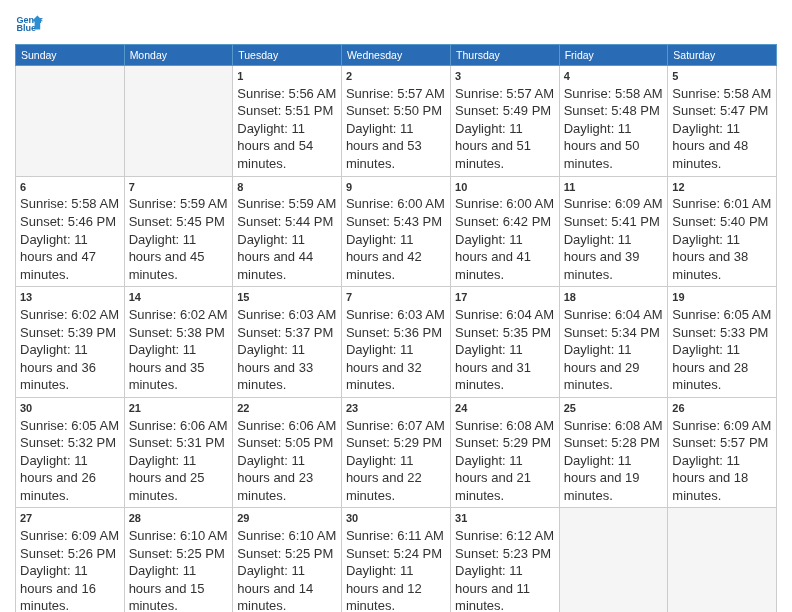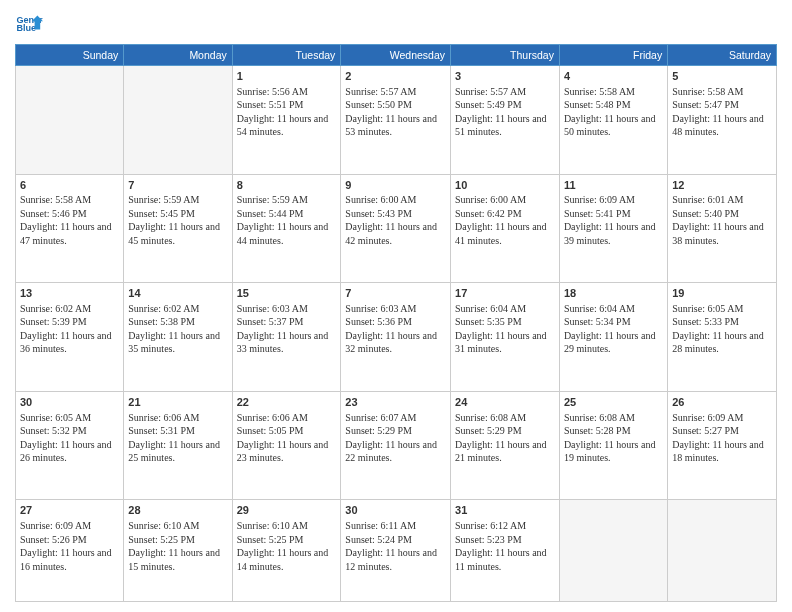--- a/index.html
+++ b/index.html
@@ -47,21 +47,21 @@
     }
     .calendar {
       flex: 1;
       border-collapse: collapse;
       width: 100%;
       font-size: 9.5px;
     }
     .calendar th {
       background: #2a6bb5;
       color: #fff;
-      text-align: right;
+      text-align: left;
       padding: 4px 5px;
       font-size: 10.5px;
       font-weight: normal;
       border: 1px solid #5599cc;
     }
     .calendar td {
       border: 1px solid #ccc;
       vertical-align: top;
       padding: 3px 4px;
       width: 113px;
@@ -72,24 +72,23 @@
     .calendar td.empty {
       background: #f5f5f5;
     }
     .day-number {
       font-size: 11px;
       font-weight: bold;
       display: block;
       margin-bottom: 1px;
     }
     .day-info {
-      font-size: 10px;
+      font-size: 13px;
       color: #333;
       line-height: 1.35;
-      font-family: Liberation Serif, serif;
     }
     tr.week-row td {
       height: 82px;
     }
     tr.last-row td {
       height: 72px;
     }
   </style>
 </head>
 <body>
@@ -306,21 +305,21 @@
           <td>
             <span class="day-number">25</span>
             <div class="day-info">Sunrise: 6:08 AM
 Sunset: 5:28 PM
 Daylight: 11 hours
 and 19 minutes.</div>
           </td>
           <td>
             <span class="day-number">26</span>
             <div class="day-info">Sunrise: 6:09 AM
-Sunset: 5:27 PM
+Sunset: 5:57 PM
 Daylight: 11 hours
 and 18 minutes.</div>
           </td>
         </tr>
         <tr class="last-row">
           <td>
             <span class="day-number">27</span>
             <div class="day-info">Sunrise: 6:09 AM
 Sunset: 5:26 PM
 Daylight: 11 hours

